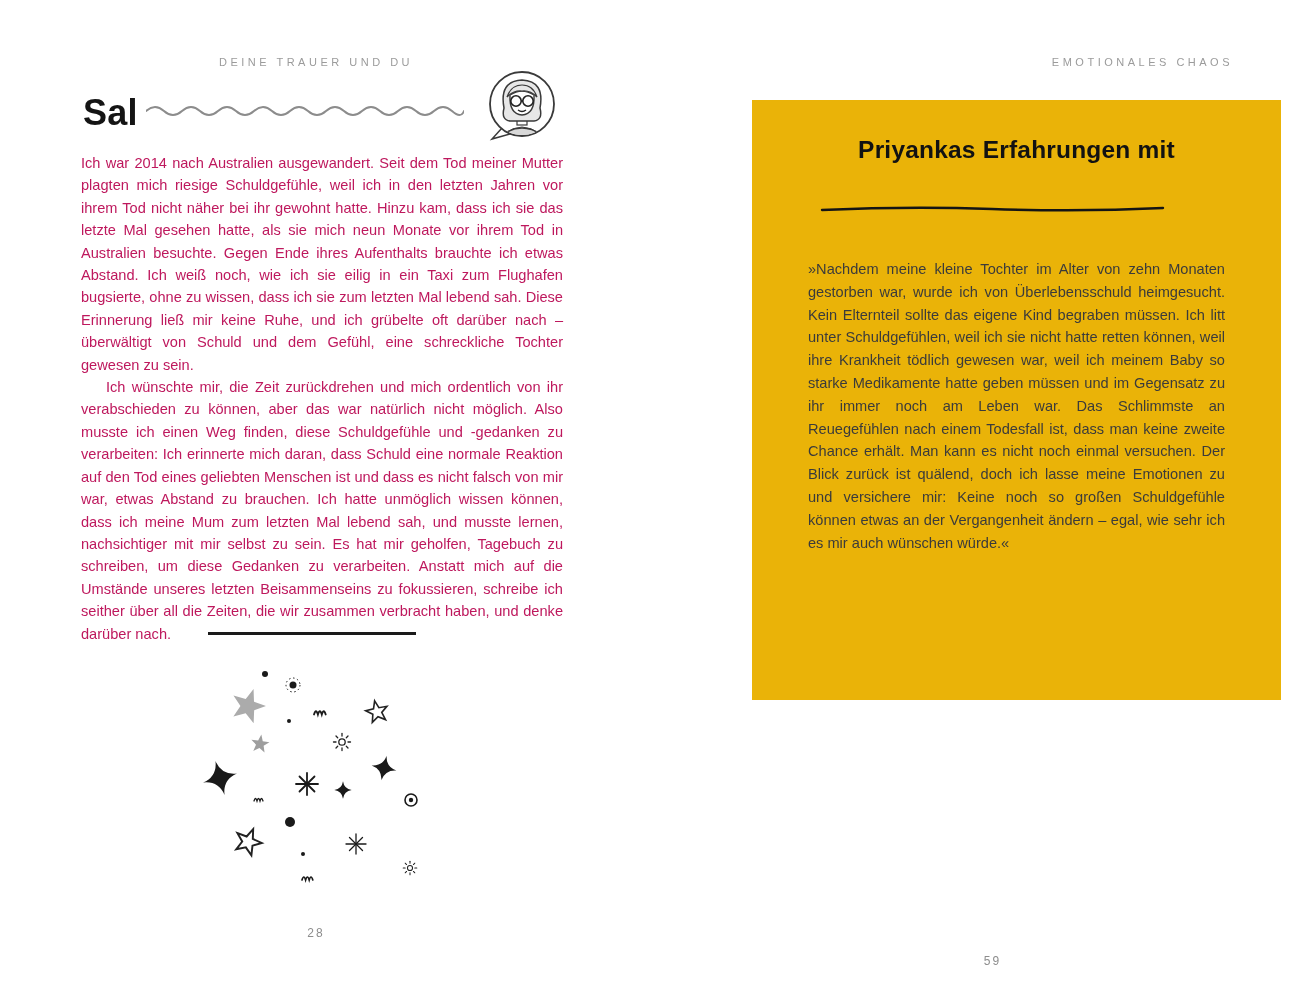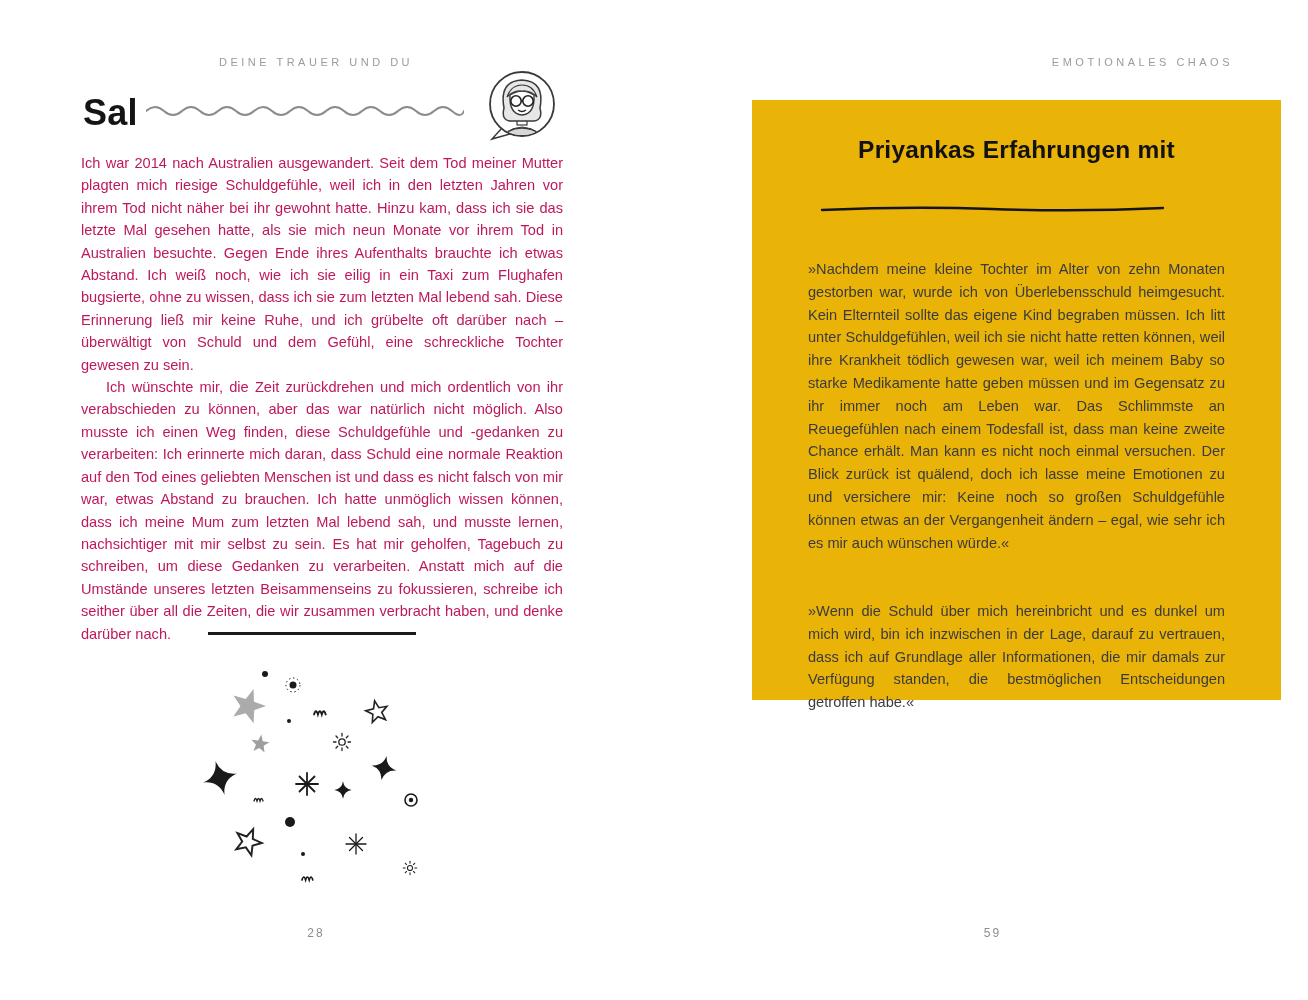--- a/index.html
+++ b/index.html
@@ -44,21 +44,21 @@
   }
 
   .stars { position: absolute; left: 196px; top: 660px; }
 
   .page-number {
     position: absolute; top: 926px;
     font-size: 12px; letter-spacing: 2px; color: #8d8d8d;
     text-align: center;
   }
   .page-number.left { left: 75px; width: 482px; }
-  .page-number.right { left: 752px; width: 481px; }
+  .page-number.right { left: 752px; width: 481px; margin-top: 28px; }
 
   .gray-box {
     position: absolute; left: 752px; top: 100px;
     width: 529px; height: 600px;
     background: #eab308;
   }
   .box-title {
     position: absolute; top: 34px; left: 0; width: 100%;
     text-align: center; font-size: 24.5px; line-height: 31px;
     font-weight: 700; color: #121212; letter-spacing: 0.2px;
@@ -196,19 +196,18 @@
         <div>Priyankas Erfahrungen mit</div>
       </div>
 
       <svg class="box-underline" width="345" height="10" viewBox="0 0 345 10" aria-hidden="true">
         <path d="M2,5 Q90,1 172,4 Q260,7 343,3" fill="none" stroke="#141414" stroke-width="2.4" stroke-linecap="round"></path>
       </svg>
 
       <p class="box-para p1">»Nachdem meine kleine Tochter im Alter von zehn Monaten gestorben war, wurde ich von Überlebensschuld heimgesucht. Kein Elternteil sollte das eigene Kind begraben müssen. Ich litt unter Schuldgefühlen, weil ich sie nicht hatte retten können, weil ihre Krankheit tödlich gewesen war, weil ich meinem Baby so starke Medikamente hatte geben müssen und im Gegensatz zu ihr immer noch am Leben war. Das Schlimmste an Reuegefühlen nach einem Todesfall ist, dass man keine zweite Chance erhält. Man kann es nicht noch einmal versuchen. Der Blick zurück ist quälend, doch ich lasse meine Emotionen zu und versichere mir: Keine noch so großen Schuldgefühle können etwas an der Vergangenheit ändern – egal, wie sehr ich es mir auch wünschen würde.«</p>
 
 
-      <p class="box-para p2">»Wenn die Schuld über mich hereinbricht und es dunkel um mich wird, bin ich inzwischen in der Lage, darauf zu vertrauen, dass ich auf Grundlage aller Informationen, die mir damals zur Verfügung standen, die bestmöglichen Entscheidungen getroffen habe.«</p>
     </div>
 
     <div class="page-number right">59</div>
   </section>
 
 </div>
 
 </body></html>

